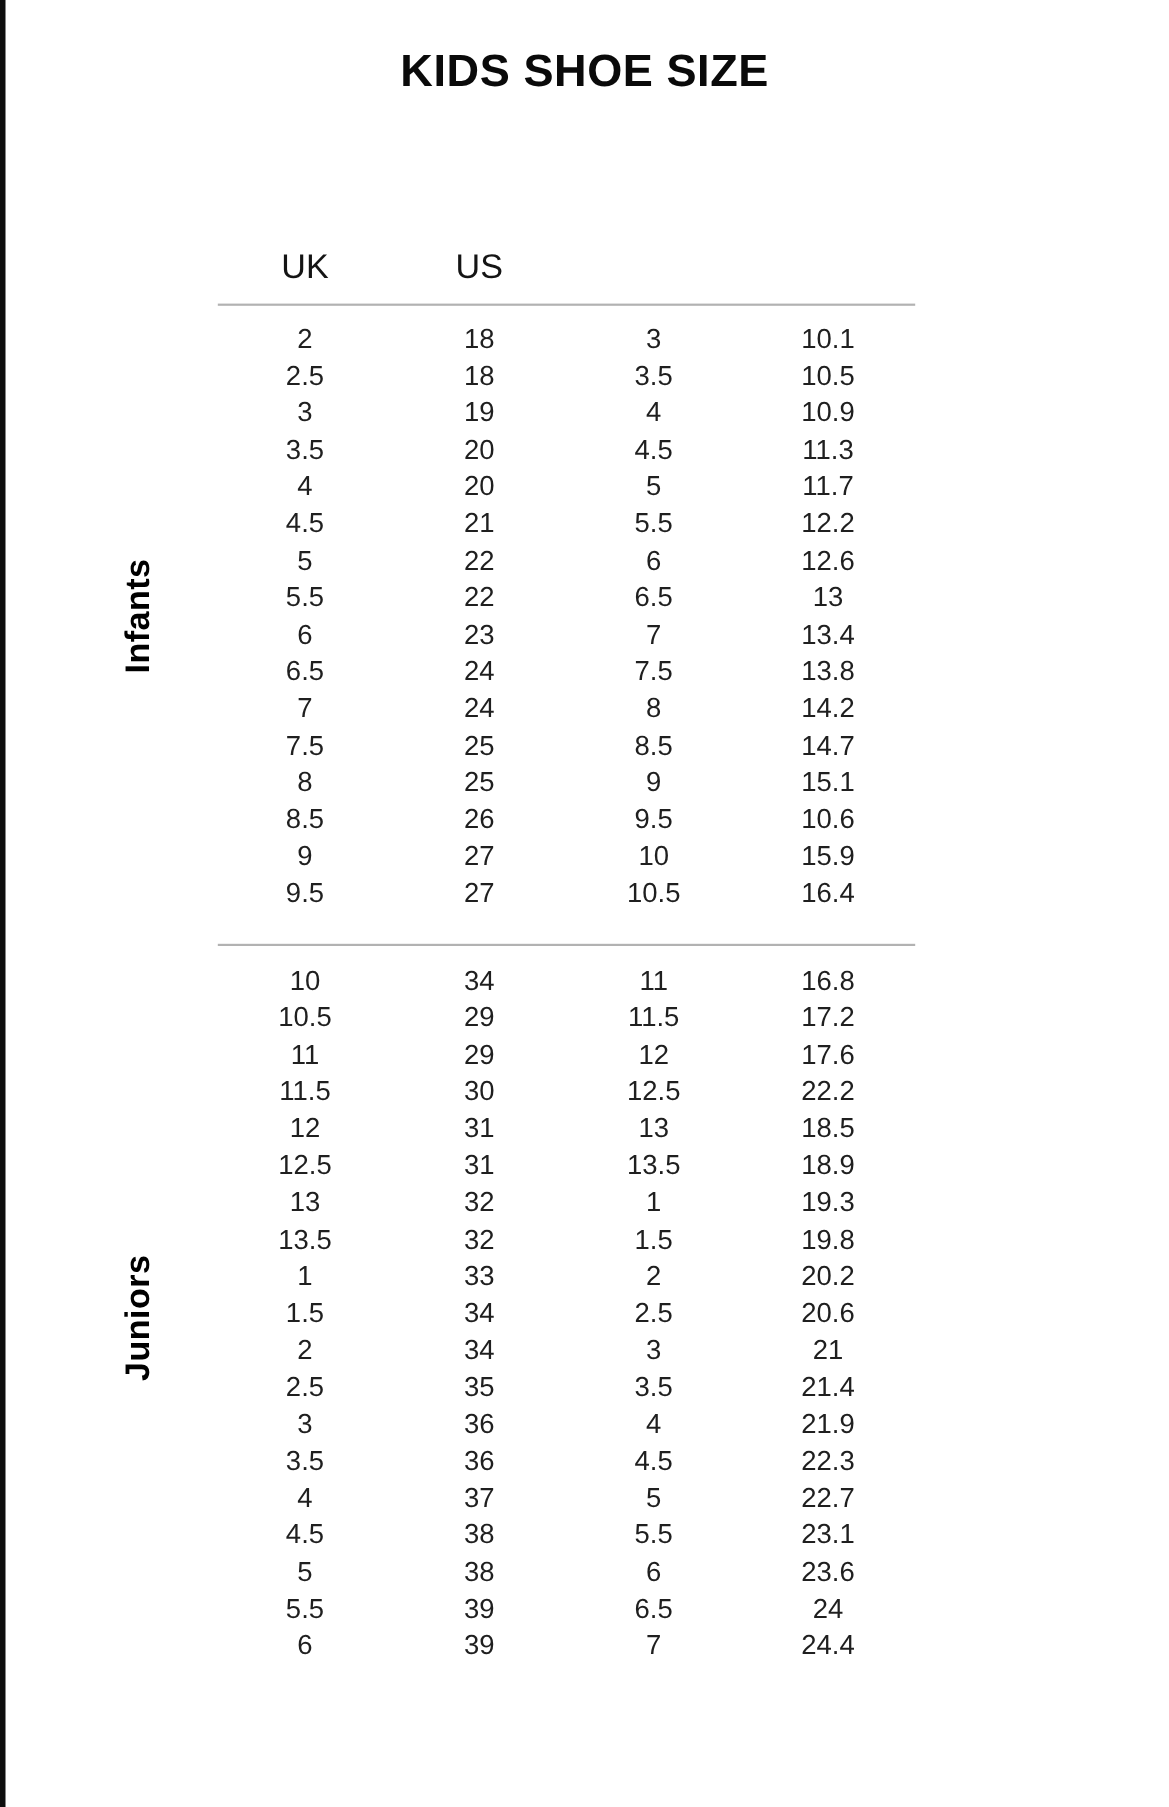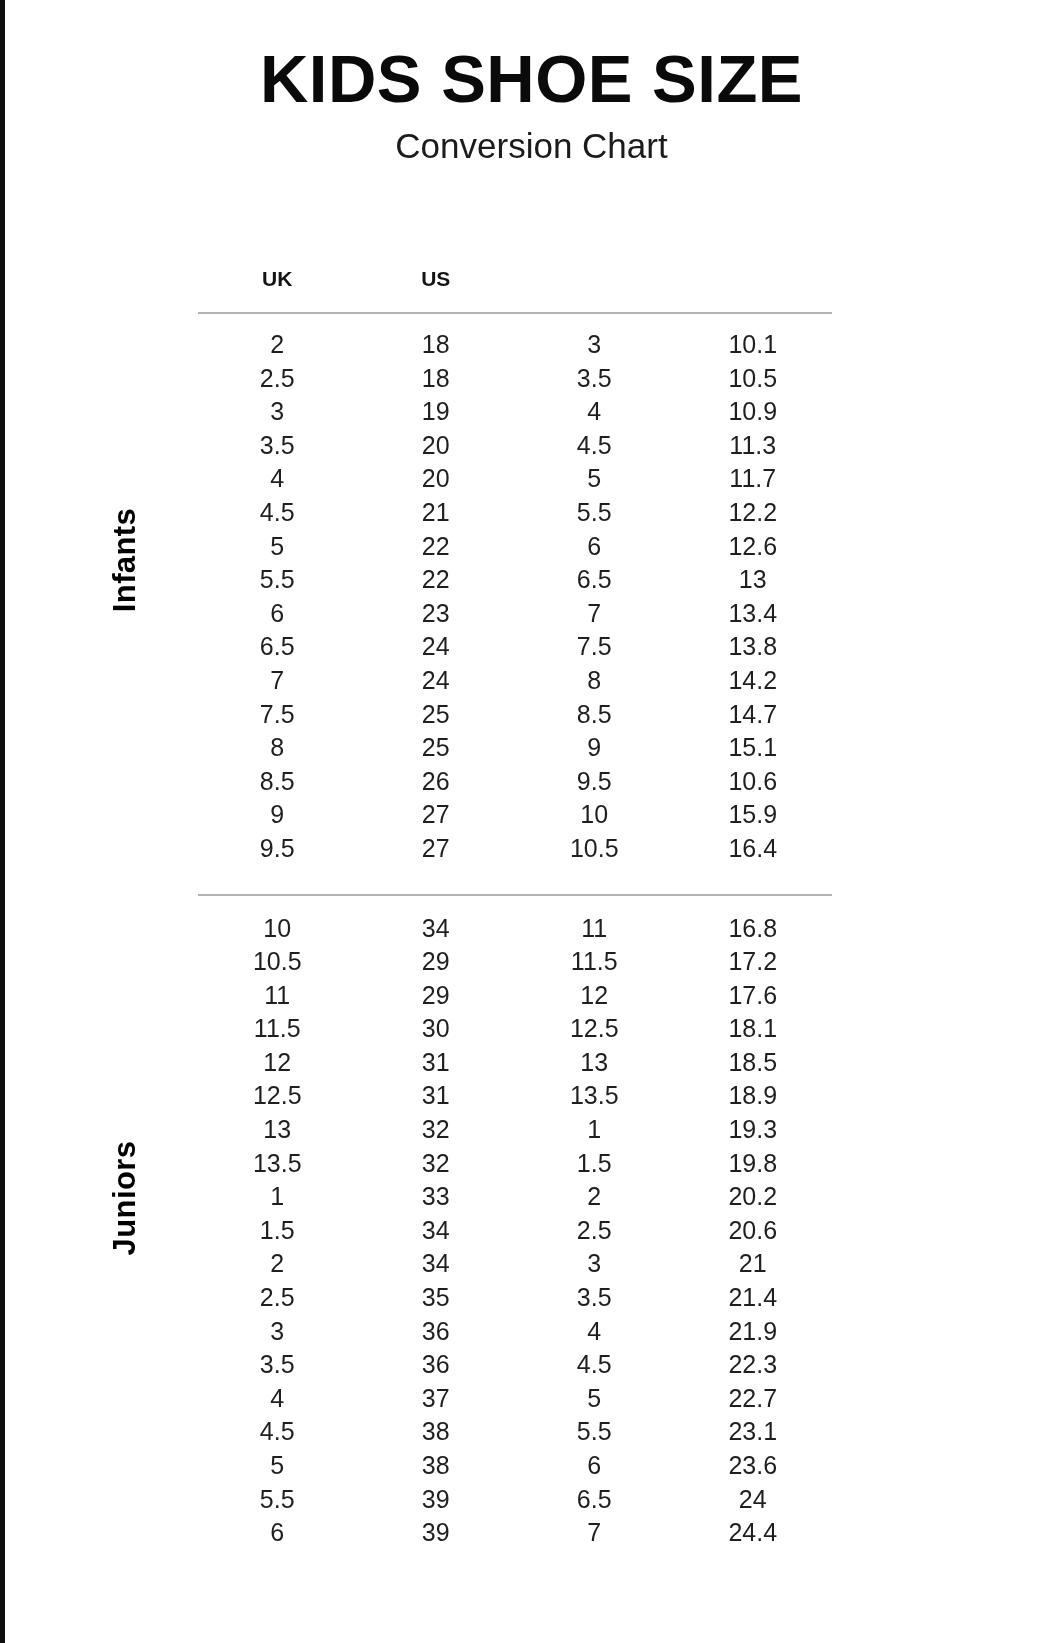--- a/index.html
+++ b/index.html
@@ -29,21 +29,21 @@
   }
 
   
   #title-block {
     position: absolute;
     left: 0; top: 42px;
     width: 1063px;
     text-align: center;
   }
   #main-title {
-    font-size: 67px;
+    font-size: 41px;
     font-weight: 700;
     letter-spacing: 0.5px;
     color: #0a0a0a;
     line-height: 1.1;
   }
   #subtitle {
     margin-top: 10px;
     font-size: 35px;
     font-weight: 400;
     color: #1b1b1b;
@@ -66,26 +66,25 @@
 
   .cell {
     text-align: center;
     color: #1f1f1f;
     font-size: 25px;
     line-height: 33.6px;
     font-weight: 400;
   }
 
   #header-row .cell {
-    font-size: 21px;
+    font-size: 31px;
     line-height: 42px;
     color: #141414;
-    font-weight: 700;
+    font-weight: 400;
     padding-bottom: 12px;
-    margin-top: 36px;
   }
 
   .rule {
     height: 2px;
     background: #b2b2b2;
     width: 100%;
   }
 
   #infants-body { padding-top: 14px; }
   #juniors-body { padding-top: 16px; }
@@ -111,21 +110,20 @@
 </style>
 </head>
 <body>
 
 <div id="chart-page">
 
   <div id="left-edge-strip"></div>
 
   <div id="title-block">
     <div id="main-title">KIDS SHOE SIZE</div>
-    <div id="subtitle">Conversion Chart</div>
   </div>
 
   <div id="table-area">
 
     <div id="header-row" class="grid-row">
       <div class="cell">UK</div>
       <div class="cell">US</div>
     </div>
 
     <div class="rule"></div>
@@ -247,21 +245,21 @@
         <div class="grid-row">
           <div class="cell">11</div>
           <div class="cell">29</div>
           <div class="cell">12</div>
           <div class="cell">17.6</div>
         </div>
         <div class="grid-row">
           <div class="cell">11.5</div>
           <div class="cell">30</div>
           <div class="cell">12.5</div>
-          <div class="cell">18.1</div>
+          <div class="cell">22.2</div>
         </div>
         <div class="grid-row">
           <div class="cell">12</div>
           <div class="cell">31</div>
           <div class="cell">13</div>
           <div class="cell">18.5</div>
         </div>
         <div class="grid-row">
           <div class="cell">12.5</div>
           <div class="cell">31</div>

